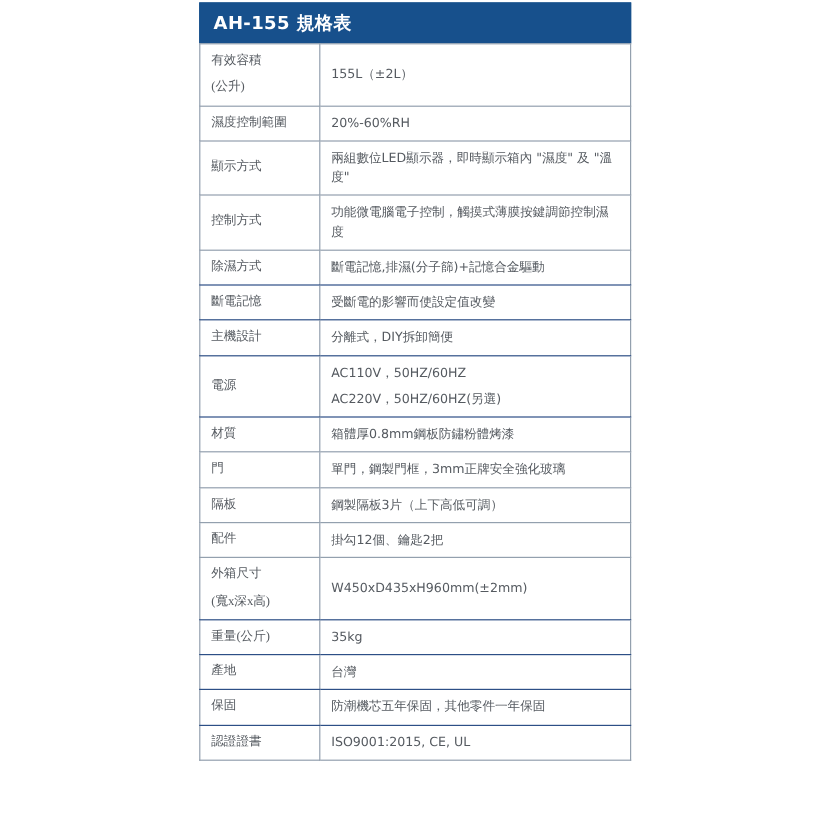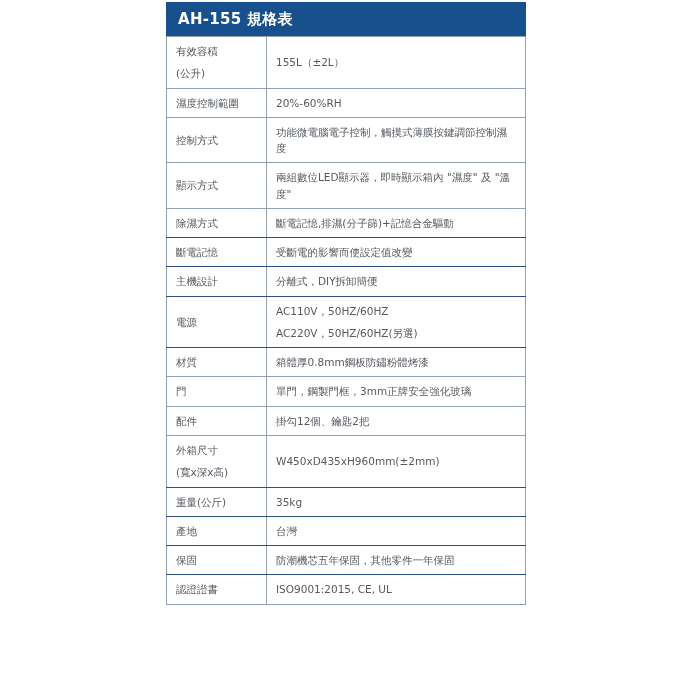--- a/index.html
+++ b/index.html
@@ -51,20 +51,21 @@
     word-break: break-word;
   }
   table.spec-table tr.blue-edge > td {
     border-top-color: #2d4f86;
     border-bottom-color: #2d4f86;
   }
   td.k {
     width: 82px;
     color: #4a4f55;
     padding-left: 11px;
+    font-family: Liberation Serif, serif;
   }
   td.v {
     color: #5a5f66;
   }
   td .line {
     display: block;
   }
   td .line + .line {
     margin-top: 6px;
   }
@@ -91,32 +92,32 @@
           <tr>
             <td class="k">
               <span class="line">濕度控制範圍</span>
             </td>
             <td class="v">
               <span class="line">20%-60%RH</span>
             </td>
           </tr>
           <tr>
             <td class="k">
+              <span class="line">顯示方式</span>
+            </td>
+            <td class="v">
+              <span class="line">兩組數位LED顯示器，即時顯示箱內 "濕度" 及 "溫度"</span>
+            </td>
+          </tr>
+          <tr>
+            <td class="k">
               <span class="line">控制方式</span>
             </td>
             <td class="v">
               <span class="line">功能微電腦電子控制，觸摸式薄膜按鍵調節控制濕度</span>
-            </td>
-          </tr>
-          <tr>
-            <td class="k">
-              <span class="line">顯示方式</span>
-            </td>
-            <td class="v">
-              <span class="line">兩組數位LED顯示器，即時顯示箱內 "濕度" 及 "溫度"</span>
             </td>
           </tr>
           <tr class="blue-edge">
             <td class="k">
               <span class="line">除濕方式</span>
             </td>
             <td class="v">
               <span class="line">斷電記憶,排濕(分子篩)+記憶合金驅動</span>
             </td>
           </tr>
@@ -152,20 +153,28 @@
             <td class="v">
               <span class="line">箱體厚0.8mm鋼板防鏽粉體烤漆</span>
             </td>
           </tr>
           <tr>
             <td class="k">
               <span class="line">門</span>
             </td>
             <td class="v">
               <span class="line">單門，鋼製門框，3mm正牌安全強化玻璃</span>
+            </td>
+          </tr>
+          <tr>
+            <td class="k">
+              <span class="line">隔板</span>
+            </td>
+            <td class="v">
+              <span class="line">鋼製隔板3片（上下高低可調）</span>
             </td>
           </tr>
           <tr>
             <td class="k">
               <span class="line">配件</span>
             </td>
             <td class="v">
               <span class="line">掛勾12個、鑰匙2把</span>
             </td>
           </tr>

